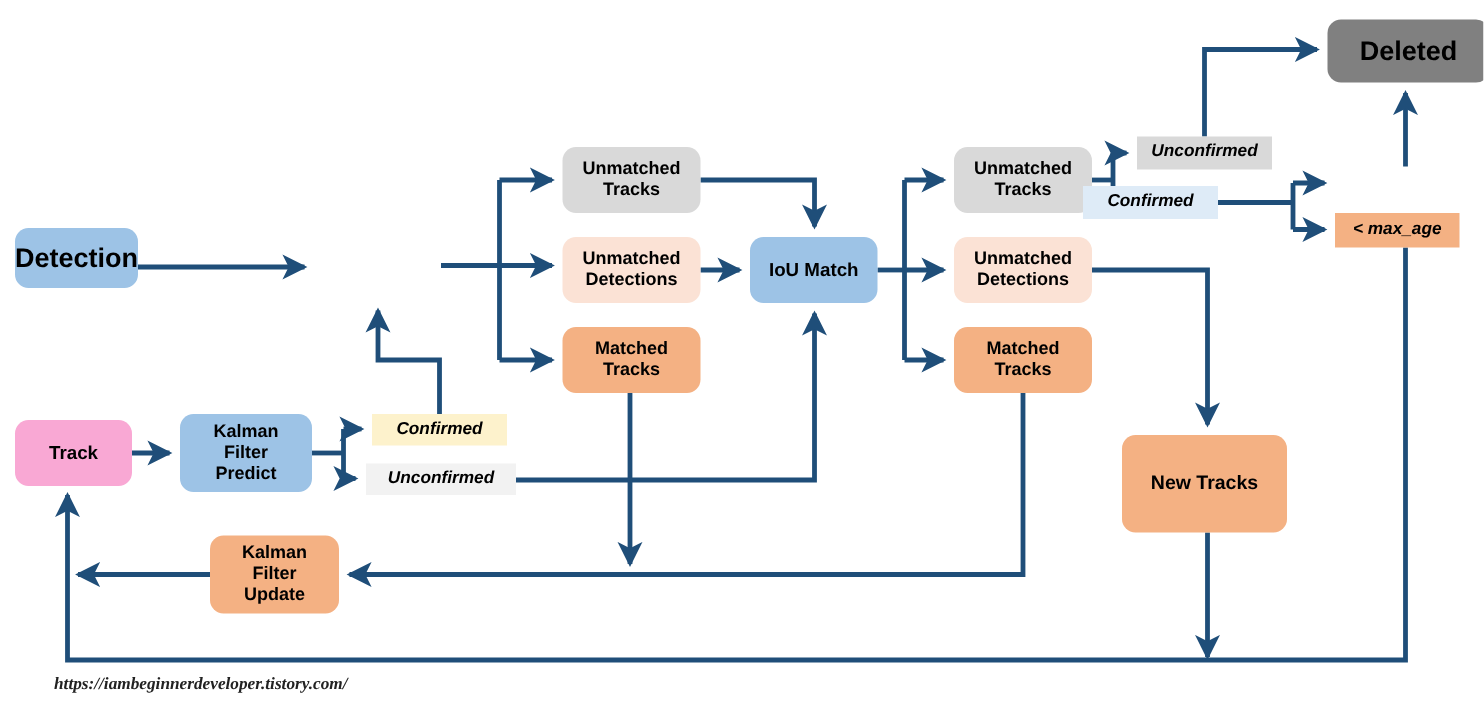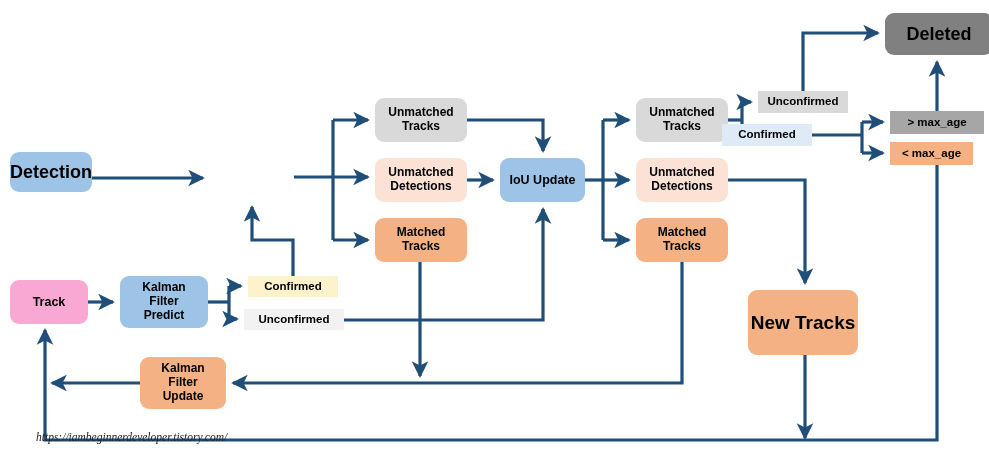--- a/index.html
+++ b/index.html
@@ -30,32 +30,33 @@
     align-items: center;
     justify-content: center;
     text-align: center;
     font-weight: bold;
     color: #000000;
     line-height: 1.14;
     z-index: 5;
     white-space: pre-line;
   }
   .rounded { border-radius: 9px; }
-  .flat    { border-radius: 0; }
+  .flat    { border-radius: 0; font-style: italic; }
 
   .url {
     position: absolute;
     left: 36px;
-    top: 431px;
+    top: 450px;
     font-family: "Liberation Serif", serif;
     font-style: italic;
     font-size: 11.5px;
     color: #222222;
     z-index: 6;
     white-space: nowrap;
+    font-weight: bold;
   }
 </style>
 </head>
 <body>
 
 <div id="canvas">
 
   <svg id="edges" viewBox="0 0 989 473" xmlns="http://www.w3.org/2000/svg">
     <defs>
       <marker id="ah" markerWidth="6" markerHeight="6" refX="4.6" refY="3" orient="auto" markerUnits="strokeWidth">
@@ -123,33 +124,32 @@
 
   <div class="url">https://iambeginnerdeveloper.tistory.com/</div>
 
 <div class="node rounded" style="left: 10px; top: 152px; width: 82px; height: 40px; background: rgb(157, 195, 230); font-size: 18px;">Detection</div>
     <div class="node rounded" style="left: 375px; top: 98px; width: 92px; height: 44px; background: rgb(217, 217, 217); font-size: 12px;">Unmatched
 Tracks</div>
     <div class="node rounded" style="left: 375px; top: 158px; width: 92px; height: 44px; background: rgb(251, 226, 213); font-size: 12px;">Unmatched
 Detections</div>
     <div class="node rounded" style="left: 375px; top: 218px; width: 92px; height: 44px; background: rgb(244, 177, 131); font-size: 12px;">Matched
 Tracks</div>
-    <div class="node rounded" style="left: 500px; top: 158px; width: 85px; height: 44px; background: rgb(157, 195, 230); font-size: 12.5px;">IoU Update</div>
+    <div class="node rounded" style="left: 500px; top: 158px; width: 85px; height: 44px; background: rgb(157, 195, 230); font-size: 12.5px;">IoU Match</div>
     <div class="node rounded" style="left: 636px; top: 98px; width: 92px; height: 44px; background: rgb(217, 217, 217); font-size: 12px;">Unmatched
 Tracks</div>
     <div class="node rounded" style="left: 636px; top: 158px; width: 92px; height: 44px; background: rgb(251, 226, 213); font-size: 12px;">Unmatched
 Detections</div>
     <div class="node rounded" style="left: 636px; top: 218px; width: 92px; height: 44px; background: rgb(244, 177, 131); font-size: 12px;">Matched
 Tracks</div>
     <div class="node flat" style="left: 758px; top: 91px; width: 90px; height: 22px; background: rgb(217, 217, 217); font-size: 11.5px;">Unconfirmed</div>
     <div class="node flat" style="left: 722px; top: 124px; width: 90px; height: 22px; background: rgb(222, 235, 247); font-size: 11.5px;">Confirmed</div>
     <div class="node rounded" style="left: 885px; top: 13px; width: 108px; height: 42px; background: rgb(128, 128, 128); font-size: 18px;">Deleted</div>
-    <div class="node flat" style="left: 890px; top: 111px; width: 94px; height: 23px; background: rgb(166, 166, 166); font-size: 11.5px;">&gt; max_age</div>
     <div class="node flat" style="left: 890px; top: 142px; width: 83px; height: 23px; background: rgb(244, 177, 131); font-size: 11.5px;">&lt; max_age</div>
-    <div class="node rounded" style="left: 748px; top: 290px; width: 110px; height: 65px; background: rgb(244, 177, 131); font-size: 19px;">New Tracks</div>
+    <div class="node rounded" style="left: 748px; top: 290px; width: 110px; height: 65px; background: rgb(244, 177, 131); font-size: 13px;">New Tracks</div>
     <div class="node rounded" style="left: 10px; top: 280px; width: 78px; height: 44px; background: #f9a8d4; font-size: 12.5px;">Track</div>
     <div class="node rounded" style="left: 120px; top: 276px; width: 88px; height: 52px; background: rgb(157, 195, 230); font-size: 12px;">Kalman
 Filter
 Predict</div>
     <div class="node flat" style="left: 248px; top: 276px; width: 90px; height: 21px; background: rgb(253, 242, 204); font-size: 11.5px;">Confirmed</div>
     <div class="node flat" style="left: 244px; top: 309px; width: 100px; height: 21px; background: rgb(242, 242, 242); font-size: 11.5px;">Unconfirmed</div>
     <div class="node rounded" style="left: 140px; top: 357px; width: 86px; height: 52px; background: rgb(244, 177, 131); font-size: 12px;">Kalman
 Filter
 Update</div>
   </div>

